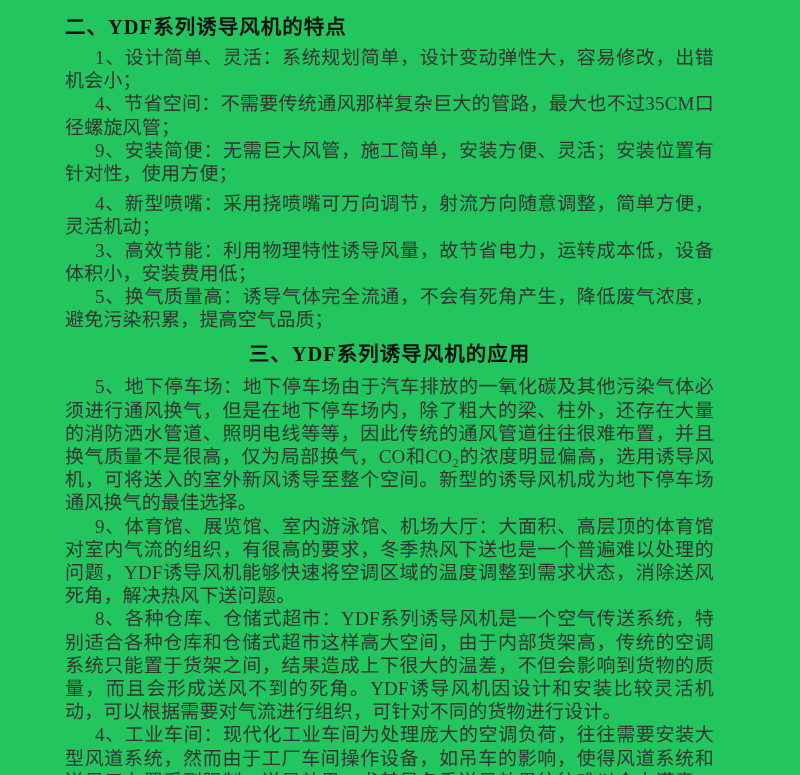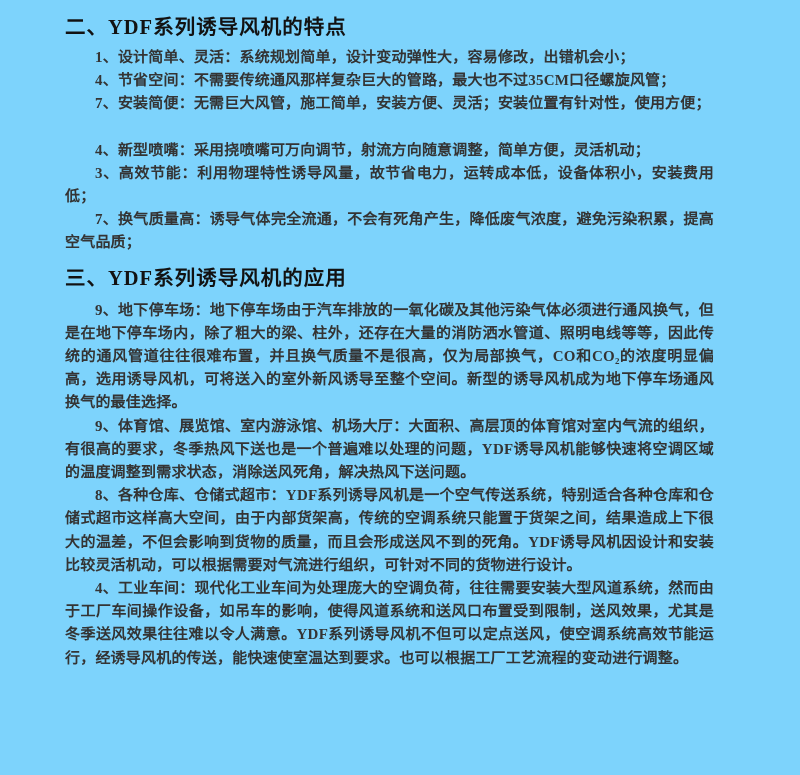--- a/index.html
+++ b/index.html
@@ -11,65 +11,65 @@
     width: 800px;
     height: 775px;
     overflow: hidden;
     font-family: "Liberation Serif", "DejaVu Serif", serif;
   }
   .page {
     box-sizing: border-box;
     width: 800px;
     height: 775px;
     padding: 14px 86px 0 65px;
-    background: #7dd3fc;
+    background: #22c55e;
     overflow: hidden;
   }
   .heading {
     margin: 0 0 5px 0;
     font-size: 20.5px;
     font-weight: bold;
     color: #121212;
     line-height: 27px;
     letter-spacing: 1px;
   }
   .heading-apps {
     margin-top: 10px;
     margin-bottom: 7px;
+    text-align: center;
   }
   .body-para {
     margin: 0;
-    font-size: 15px;
+    font-size: 19px;
     line-height: 23.2px;
     color: #343434;
     text-indent: 30px;
     text-align: justify;
     letter-spacing: 0.2px;
-    font-weight: bold;
   }
   .gap-before {
-    margin-top: 23px;
+    margin-top: 7px;
   }
 </style>
 </head>
 <body>
 
 <div class="page">
 
   <section>
     <h2 class="heading">二、YDF系列诱导风机的特点</h2>
     <p class="body-para">1、设计简单、灵活：系统规划简单，设计变动弹性大，容易修改，出错机会小；</p>
     <p class="body-para">4、节省空间：不需要传统通风那样复杂巨大的管路，最大也不过35CM口径螺旋风管；</p>
-    <p class="body-para">7、安装简便：无需巨大风管，施工简单，安装方便、灵活；安装位置有针对性，使用方便；</p>
+    <p class="body-para">9、安装简便：无需巨大风管，施工简单，安装方便、灵活；安装位置有针对性，使用方便；</p>
     <p class="body-para gap-before">4、新型喷嘴：采用挠喷嘴可万向调节，射流方向随意调整，简单方便，灵活机动；</p>
     <p class="body-para">3、高效节能：利用物理特性诱导风量，故节省电力，运转成本低，设备体积小，安装费用低；</p>
-    <p class="body-para">7、换气质量高：诱导气体完全流通，不会有死角产生，降低废气浓度，避免污染积累，提高空气品质；</p>
+    <p class="body-para">5、换气质量高：诱导气体完全流通，不会有死角产生，降低废气浓度，避免污染积累，提高空气品质；</p>
   </section>
 
   <section>
     <h2 class="heading heading-apps">三、YDF系列诱导风机的应用</h2>
-    <p class="body-para">9、地下停车场：地下停车场由于汽车排放的一氧化碳及其他污染气体必须进行通风换气，但是在地下停车场内，除了粗大的梁、柱外，还存在大量的消防洒水管道、照明电线等等，因此传统的通风管道往往很难布置，并且换气质量不是很高，仅为局部换气，CO和CO₂的浓度明显偏高，选用诱导风机，可将送入的室外新风诱导至整个空间。新型的诱导风机成为地下停车场通风换气的最佳选择。</p>
+    <p class="body-para">5、地下停车场：地下停车场由于汽车排放的一氧化碳及其他污染气体必须进行通风换气，但是在地下停车场内，除了粗大的梁、柱外，还存在大量的消防洒水管道、照明电线等等，因此传统的通风管道往往很难布置，并且换气质量不是很高，仅为局部换气，CO和CO₂的浓度明显偏高，选用诱导风机，可将送入的室外新风诱导至整个空间。新型的诱导风机成为地下停车场通风换气的最佳选择。</p>
     <p class="body-para">9、体育馆、展览馆、室内游泳馆、机场大厅：大面积、高层顶的体育馆对室内气流的组织，有很高的要求，冬季热风下送也是一个普遍难以处理的问题，YDF诱导风机能够快速将空调区域的温度调整到需求状态，消除送风死角，解决热风下送问题。</p>
     <p class="body-para">8、各种仓库、仓储式超市：YDF系列诱导风机是一个空气传送系统，特别适合各种仓库和仓储式超市这样高大空间，由于内部货架高，传统的空调系统只能置于货架之间，结果造成上下很大的温差，不但会影响到货物的质量，而且会形成送风不到的死角。YDF诱导风机因设计和安装比较灵活机动，可以根据需要对气流进行组织，可针对不同的货物进行设计。</p>
     <p class="body-para">4、工业车间：现代化工业车间为处理庞大的空调负荷，往往需要安装大型风道系统，然而由于工厂车间操作设备，如吊车的影响，使得风道系统和送风口布置受到限制，送风效果，尤其是冬季送风效果往往难以令人满意。YDF系列诱导风机不但可以定点送风，使空调系统高效节能运行，经诱导风机的传送，能快速使室温达到要求。也可以根据工厂工艺流程的变动进行调整。</p>
   </section>
 
 </div>
 
 </body></html>

